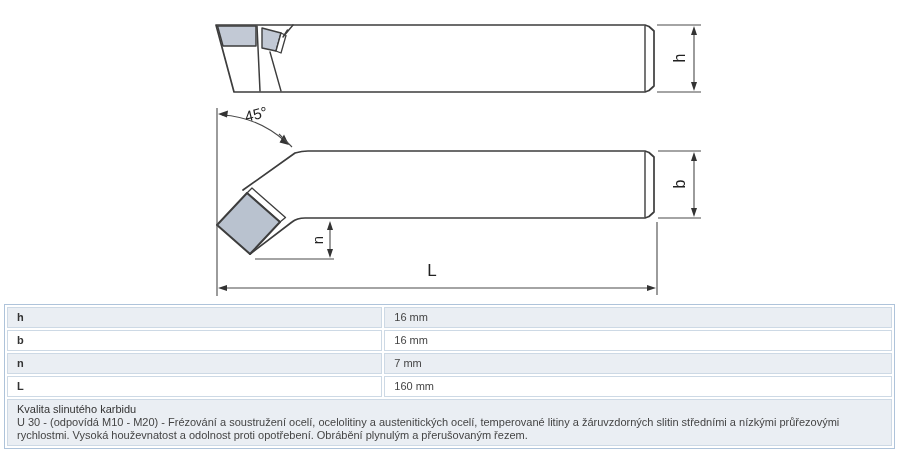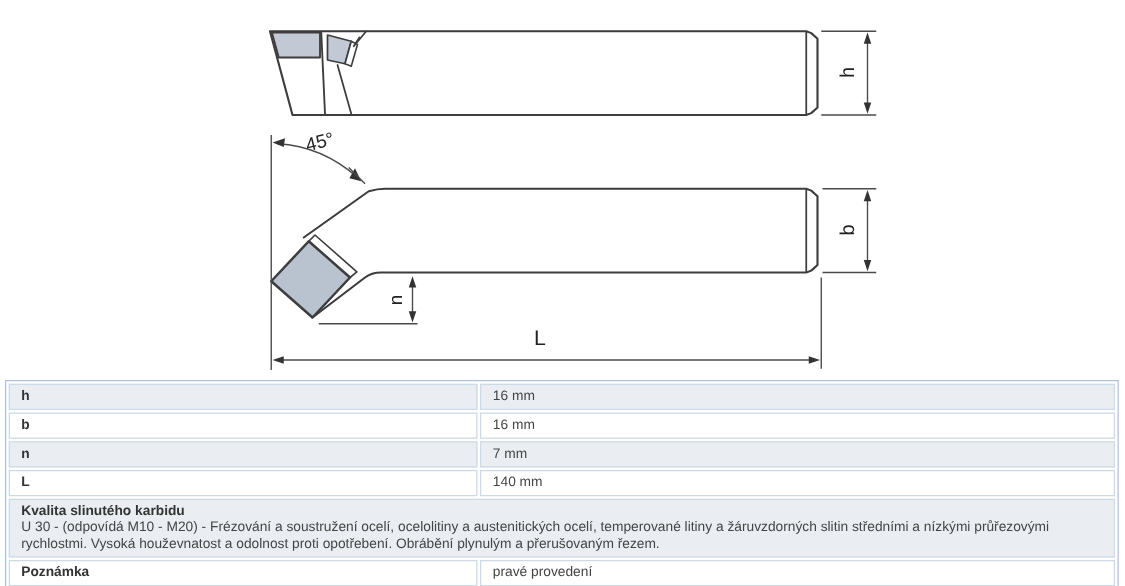--- a/index.html
+++ b/index.html
@@ -26,21 +26,21 @@
     background:#ffffff;
     vertical-align:top;
     line-height:13px;
   }
   table.spec td.lbl{
     width:42.5%;
     font-weight:bold;
     color:#333333;
   }
   table.spec tr.alt td{background:#eaeef3;}
-  .carbide-title{font-weight:bold;color:#333333;}
+  .carbide-title{font-weight:normal;color:#333333;}
   .carbide-desc{color:#444444;}
   text{font-family:"Liberation Sans", sans-serif;}
 </style>
 </head>
 <body>
 
 <div class="page">
 
   <div class="drawing-area">
     <svg width="900" height="302" viewBox="0 0 900 302">
@@ -118,28 +118,24 @@
       <tr>
         <td class="lbl">b</td>
         <td class="val">16 mm</td>
       </tr>
       <tr class="alt">
         <td class="lbl">n</td>
         <td class="val">7 mm</td>
       </tr>
       <tr>
         <td class="lbl">L</td>
-        <td class="val">140 mm</td>
+        <td class="val">160 mm</td>
       </tr>
       <tr class="alt">
         <td colspan="2">
           <div class="carbide-title">Kvalita slinutého karbidu</div>
           <div class="carbide-desc">U 30 - (odpovídá M10 - M20) - Frézování a soustružení ocelí, ocelolitiny a austenitických ocelí, temperované litiny a žáruvzdorných slitin středními a nízkými průřezovými rychlostmi. Vysoká houževnatost a odolnost proti opotřebení. Obrábění plynulým a přerušovaným řezem.</div>
         </td>
       </tr>
-      <tr>
-        <td class="lbl">Poznámka</td>
-        <td class="val">pravé provedení</td>
-      </tr>
     </tbody>
   </table>
 
 </div>
 
 </body></html>

